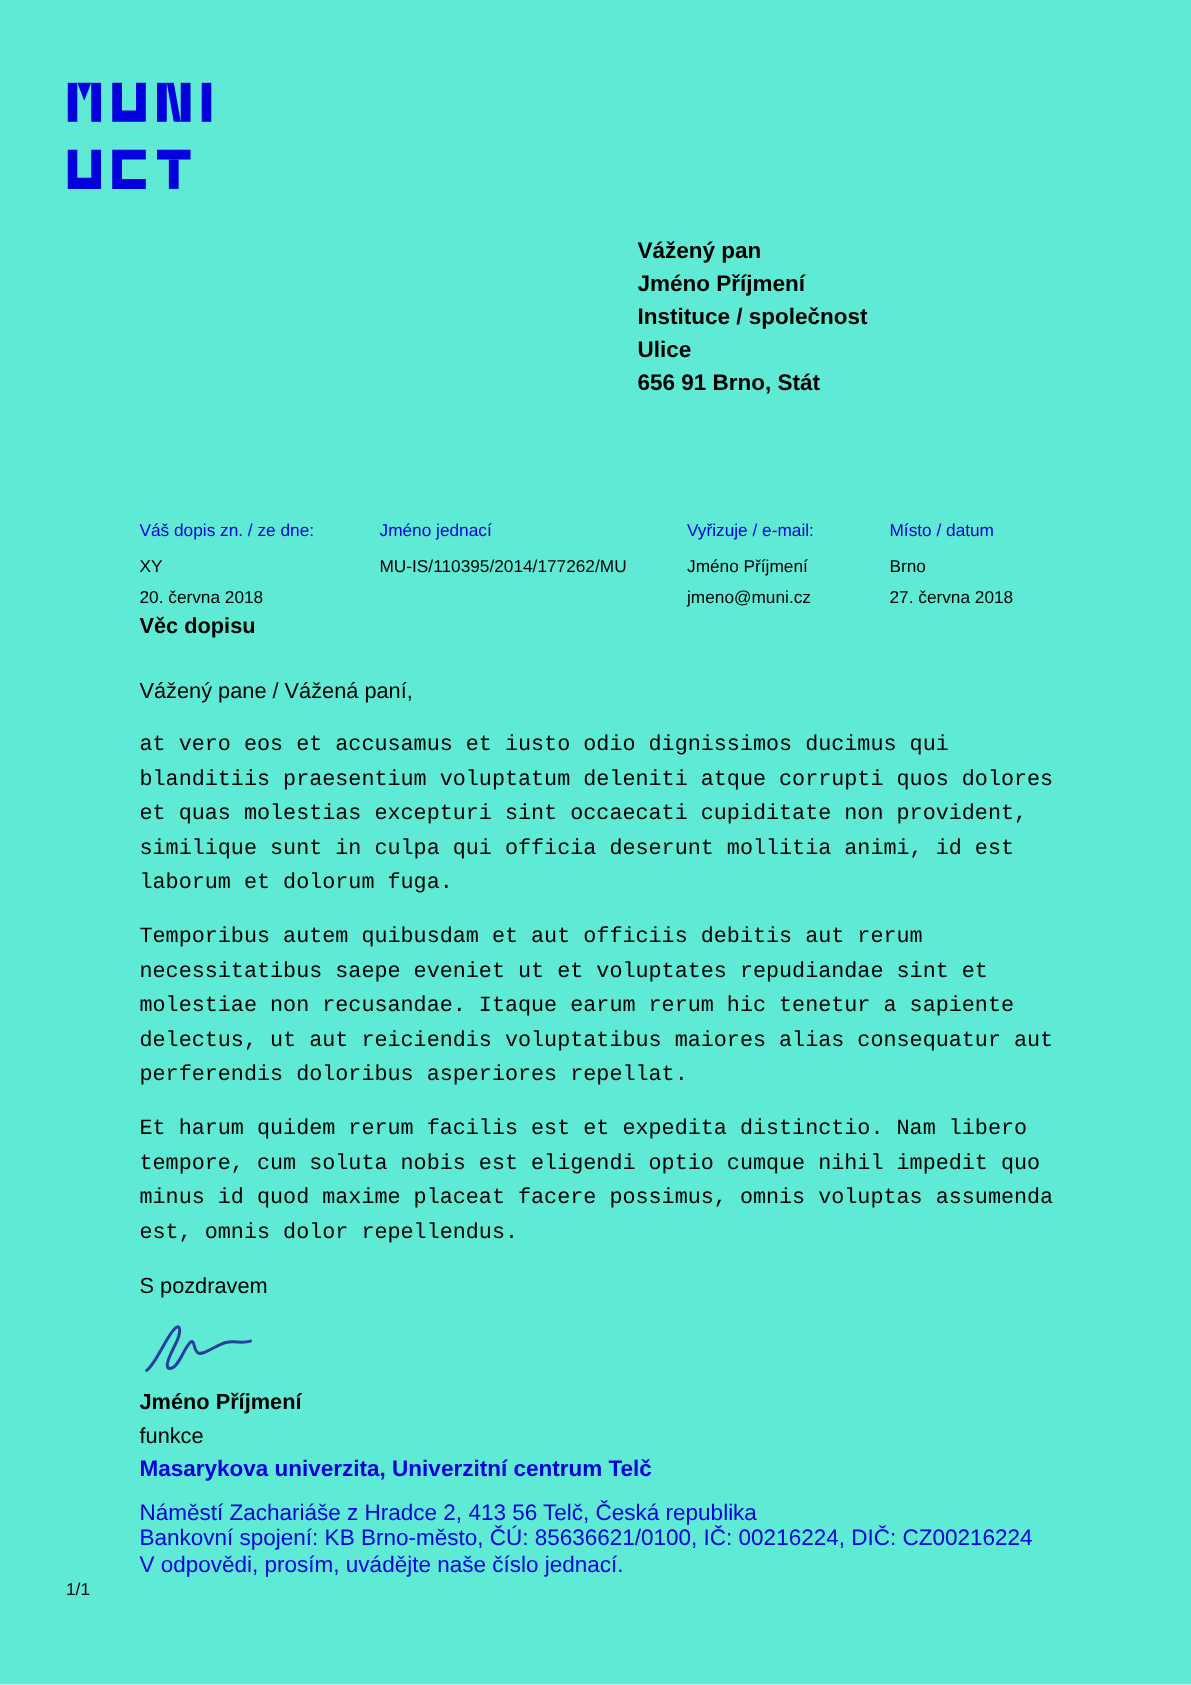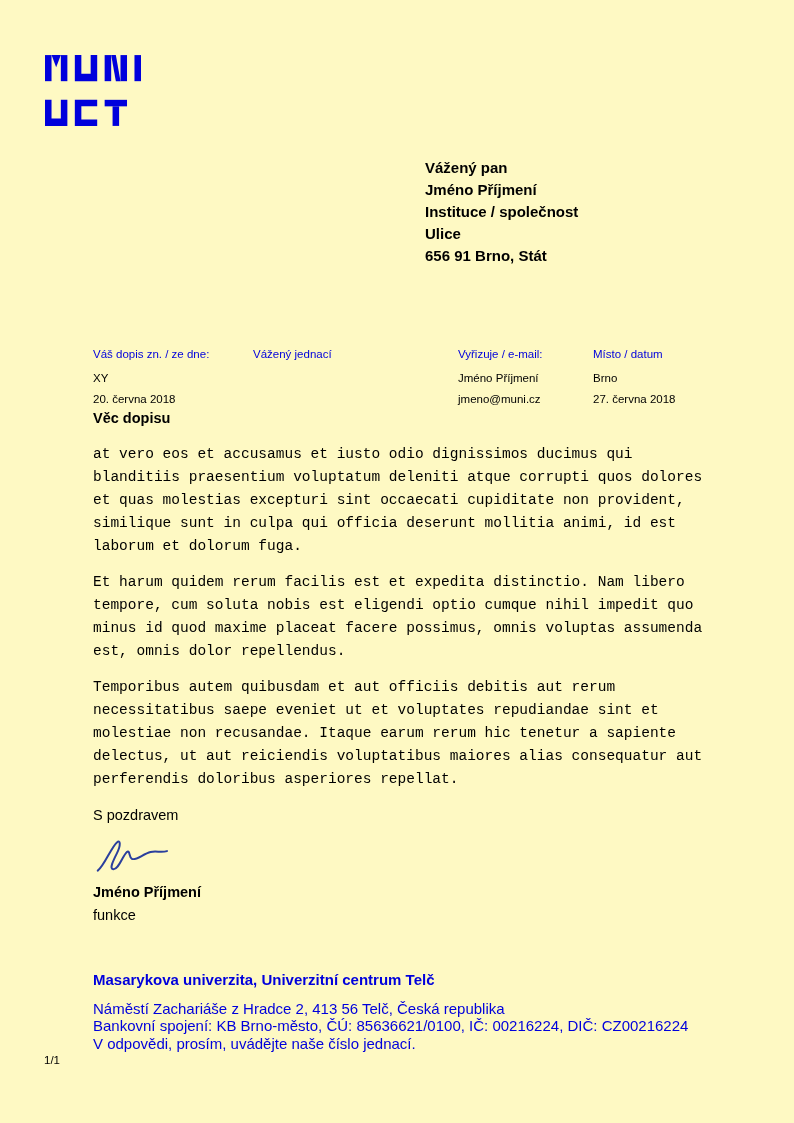--- a/index.html
+++ b/index.html
@@ -1,20 +1,20 @@
 <!DOCTYPE html>
 <html><head>
 <meta charset="utf-8">
 <style>
   html, body { margin: 0; padding: 0; background: #ffffff; }
   .page {
     position: relative;
     width: 794px;
     height: 1123px;
-    background: #fef9c3;
+    background: #5eead4;
     font-family: "Liberation Sans", sans-serif;
     color: #000000;
     overflow: hidden;
   }
 
   
   .logo { position: absolute; left: 45px; top: 55px; }
   .sr-only {
     position: absolute; width: 1px; height: 1px;
     overflow: hidden; clip: rect(0 0 0 0); white-space: nowrap;
@@ -100,39 +100,41 @@
     <div>656 91 Brno, Stát</div>
   </div>
 
   <div class="meta">
     <div>
       <div class="meta-label">Váš dopis zn. / ze dne:</div>
       <div class="meta-value">XY</div>
       <div class="meta-value">20. června 2018</div>
     </div>
     <div>
-      <div class="meta-label">Vážený jednací</div>
+      <div class="meta-label">Jméno jednací</div>
+      <div class="meta-value">MU-IS/110395/2014/177262/MU</div>
     </div>
     <div>
       <div class="meta-label">Vyřizuje / e-mail:</div>
       <div class="meta-value">Jméno Příjmení</div>
       <div class="meta-value">jmeno@muni.cz</div>
     </div>
     <div>
       <div class="meta-label">Místo / datum</div>
       <div class="meta-value">Brno</div>
       <div class="meta-value">27. června 2018</div>
     </div>
   </div>
 
   <div class="letter-body">
     <div class="subject">Věc dopisu</div>
+    <div class="salutation">Vážený pane / Vážená paní,</div>
     <p class="para">at vero eos et accusamus et iusto odio dignissimos ducimus qui blanditiis praesentium voluptatum deleniti atque corrupti quos dolores et quas molestias excepturi sint occaecati cupiditate non provident, similique sunt in culpa qui officia deserunt mollitia animi, id est laborum et dolorum fuga.</p>
+    <p class="para">Temporibus autem quibusdam et aut officiis debitis aut rerum necessitatibus saepe eveniet ut et voluptates repudiandae sint et molestiae non recusandae. Itaque earum rerum hic tenetur a sapiente delectus, ut aut reiciendis voluptatibus maiores alias consequatur aut perferendis doloribus asperiores repellat.</p>
     <p class="para">Et harum quidem rerum facilis est et expedita distinctio. Nam libero tempore, cum soluta nobis est eligendi optio cumque nihil impedit quo minus id quod maxime placeat facere possimus, omnis voluptas assumenda est, omnis dolor repellendus.</p>
-    <p class="para">Temporibus autem quibusdam et aut officiis debitis aut rerum necessitatibus saepe eveniet ut et voluptates repudiandae sint et molestiae non recusandae. Itaque earum rerum hic tenetur a sapiente delectus, ut aut reiciendis voluptatibus maiores alias consequatur aut perferendis doloribus asperiores repellat.</p>
     <div class="closing">S pozdravem</div>
 
     <svg class="signature" width="82" height="44" viewBox="0 0 90 46" aria-hidden="true">
       <path d="M3 38 C 10 33, 18 12, 24 7 C 28 3.5, 28.5 10, 24 19 C 20 27, 15.5 36, 20 36.5 C 26 37, 30 22, 35 17.5 C 38.5 14.5, 37 23, 40.5 25 C 44.5 27.5, 53 19.5, 61 17.5 C 67 16, 73 18.5, 79 16.5" fill="none" stroke="#2a3f9d" stroke-width="2.2" stroke-linecap="round" stroke-linejoin="round"></path>
     </svg>
 
     <div class="signer-name">Jméno Příjmení</div>
     <div class="signer-role">funkce</div>
   </div>
 

